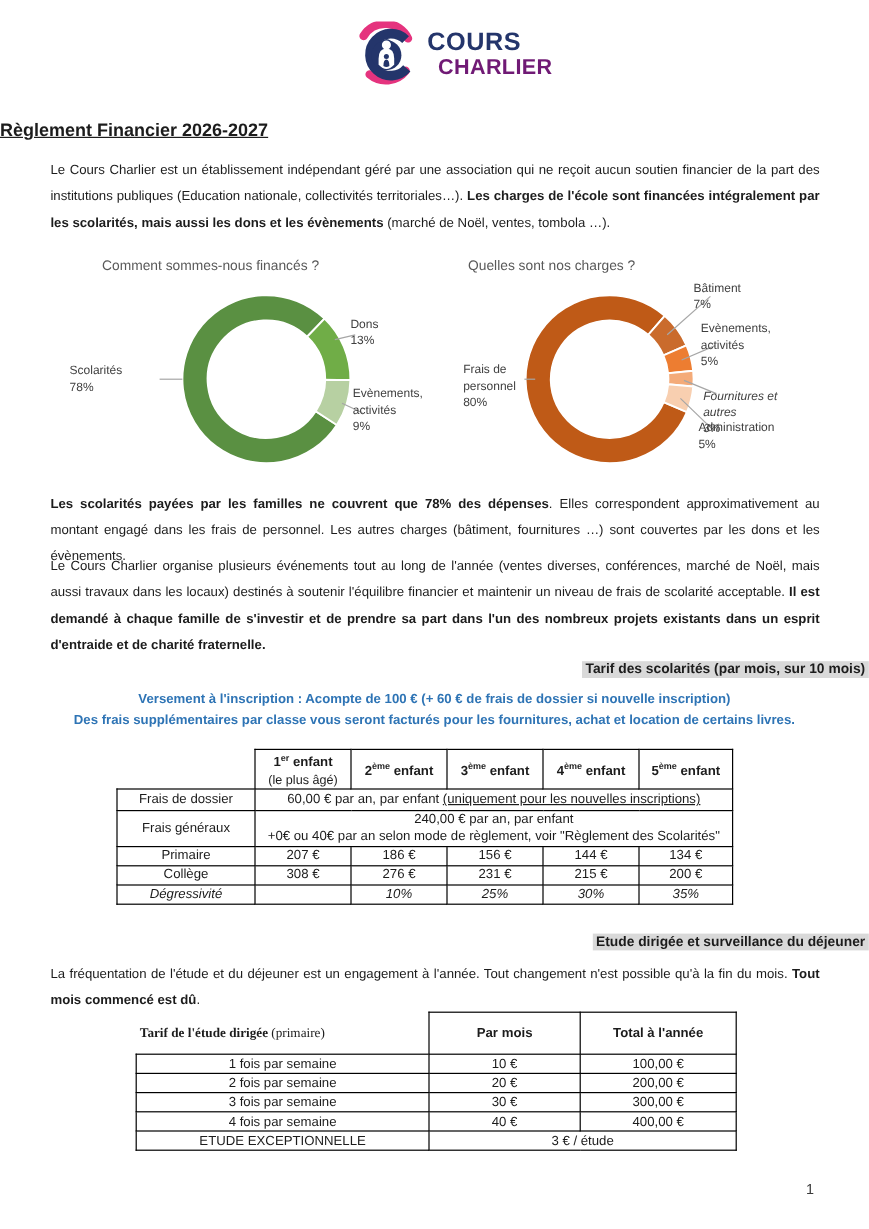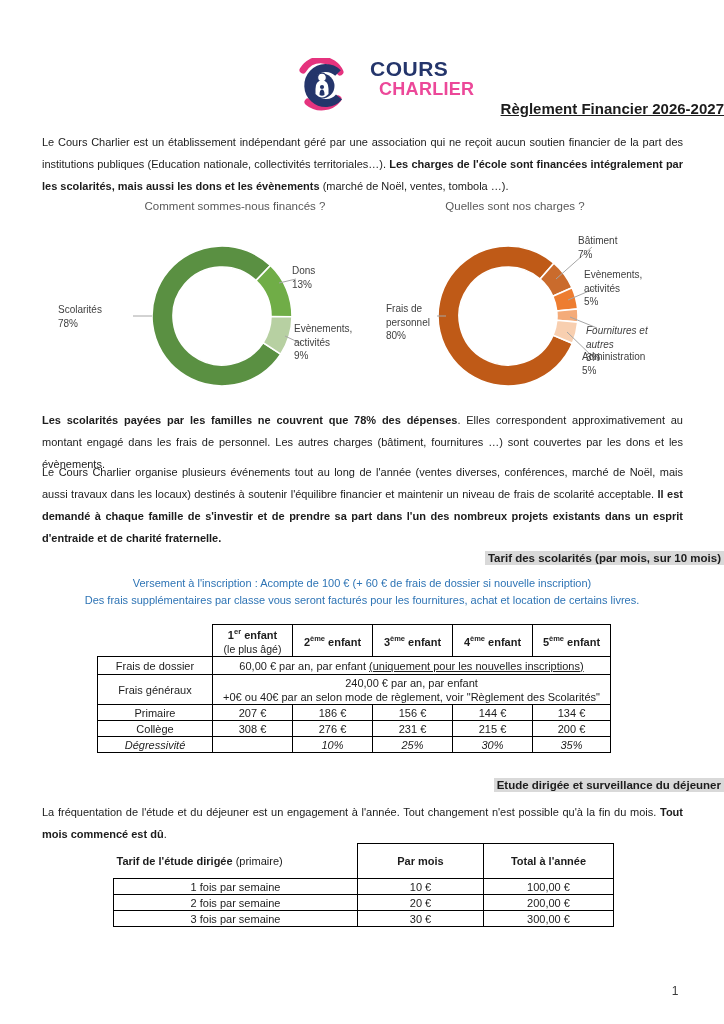--- a/index.html
+++ b/index.html
@@ -4,37 +4,37 @@
 <style>
   * { margin:0; padding:0; box-sizing:border-box; }
   html,body { background:#ffffff; }
   body {
     width:724px; height:1024px; position:relative; overflow:hidden;
     font-family:"Liberation Sans", sans-serif; color:#1c1c1c;
   }
   .abs { position:absolute; }
 
   
-  .logo { left:296px; top:18px; display:flex; gap:22px;margin-top:40px; }
+  .logo { left:296px; top:18px; display:flex; align-items:center; gap:8px; }
   .brand { display:flex; flex-direction:column; line-height:1; }
   .brand-top { font-size:21px; font-weight:bold; color:#24356B; letter-spacing:.5px; }
-  .brand-bottom { font-size:18px; font-weight:bold; color:#ec4899; letter-spacing:.3px; margin-left:9px; margin-top:1px; }
-
-  
-  .doc-title { left:0; top:100px; width:724px; text-align:right;
+  .brand-bottom { font-size:18px; font-weight:bold; color:#701a75; letter-spacing:.3px; margin-left:9px; margin-top:1px; }
+
+  
+  .doc-title { left:0; top:100px; width:724px; text-align:left;
     font-size:15px; font-weight:bold; text-decoration:underline; }
   .para { left:42px; width:641px; text-align:justify; font-size:11px; line-height:22px; }
   .p1 { top:131px; }
   .p2 { top:409px; }
   .p3 { top:461px; }
   .p4 { top:801px; }
   .b { font-weight:bold; }
 
   
-  .chart-title { font-size:11.5px; color:#595959; text-align:center; top:200px; }
+  .chart-title { font-size:11.5px; color:#595959; text-align:left; top:216px; }
   .ct-left  { left:85px;  width:300px; }
   .ct-right { left:390px; width:250px; }
   .donut { width:150px; height:150px; top:241px; }
   .d-left  { left:147px; }
   .d-right { left:433px; }
   .chart-label { font-size:10px; line-height:13.5px; color:#3f3f3f; }
   .leader-overlay { left:0; top:0; width:724px; height:1024px; pointer-events:none; }
   .leader-overlay line { stroke:#A6A6A6; stroke-width:1; }
 
   .lbl-scolarites     { left:58px;  top:303px; width:74px; }
@@ -45,27 +45,27 @@
   .lbl-evenements-chg { left:584px; top:268px; width:80px; }
   .lbl-fournitures    { left:586px; top:324px; width:84px;font-style:italic; }
   .lbl-administration { left:582px; top:350px; width:94px; }
 
   
   .section-heading { width:724px; text-align:right; font-size:11.5px; font-weight:bold; }
   .section-heading span { background:#D9D9D9; padding:1px 3px; display:inline-block; }
   .h-tarif { left:0; top:551px; }
   .h-etude { left:0; top:778px; }
   .notice { left:0; top:575px; width:724px; text-align:center;
-    font-weight:normal; font-size:11px; line-height:17px; color:#2E74B5; }
+    font-weight:bold; font-size:11px; line-height:17px; color:#2E74B5; }
 
   
   table { border-collapse:collapse; table-layout:fixed; font-size:11px; color:#1c1c1c; }
   td, th { border:1px solid #000; text-align:center; vertical-align:middle; padding:0 2px; font-weight:normal; }
   th { font-weight:bold; }
-  .no-border { border:none; background:transparent; }
+  .no-border { border:none; background:transparent;font-family:Liberation Serif, serif; }
 
   .tuition { left:97px; top:624px; width:513px; }
   .tuition .hdr-row { height:32px; line-height:14px; }
   .tuition .hdr-note { font-weight:normal; font-size:10.5px; }
   .tuition sup { font-size:7.5px; vertical-align:super; font-weight:bold; }
   .row-dossier { height:18px; }
   .row-generaux { height:30px; line-height:14px; }
   .row-sm { height:16px; }
   .italic, .italic td { font-style:italic; }
 
@@ -257,16 +257,25 @@
   <tr class="row">
     <td>2 fois par semaine</td>
     <td>20 €</td>
     <td>200,00 €</td>
   </tr>
   <tr class="row">
     <td>3 fois par semaine</td>
     <td>30 €</td>
     <td>300,00 €</td>
   </tr>
+  <tr class="row">
+    <td>4 fois par semaine</td>
+    <td>40 €</td>
+    <td>400,00 €</td>
+  </tr>
+  <tr class="row">
+    <td>ETUDE EXCEPTIONNELLE</td>
+    <td colspan="2">3 € / étude</td>
+  </tr>
 </tbody>
   </table>
 
 <div class="abs page-number">1</div>
 
 </body></html>

